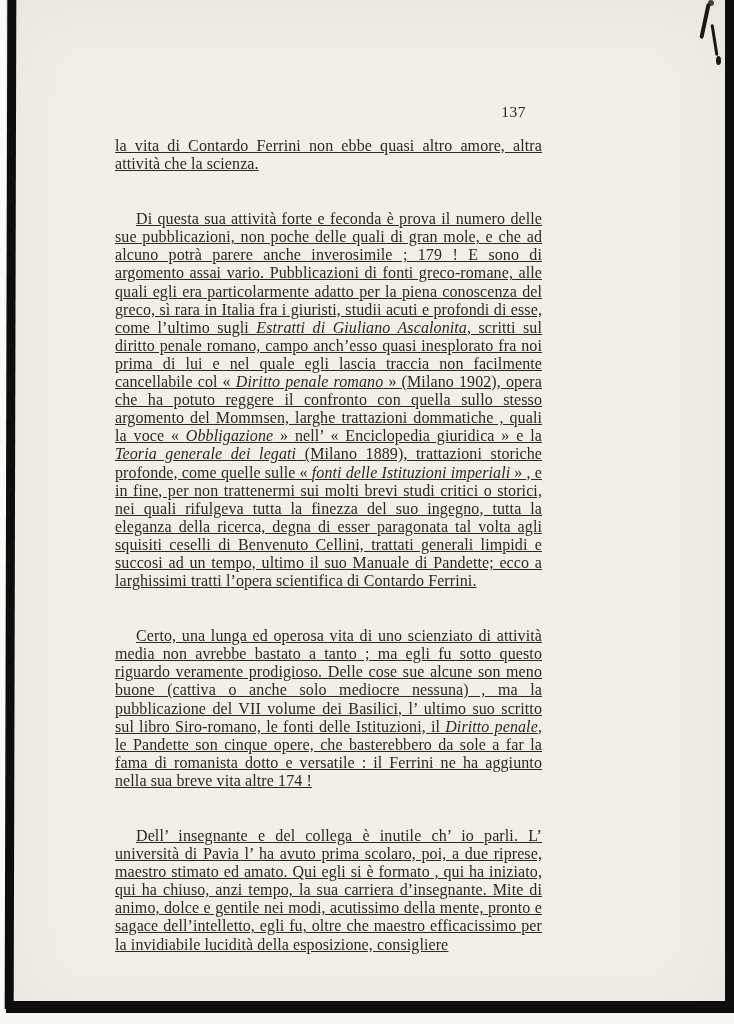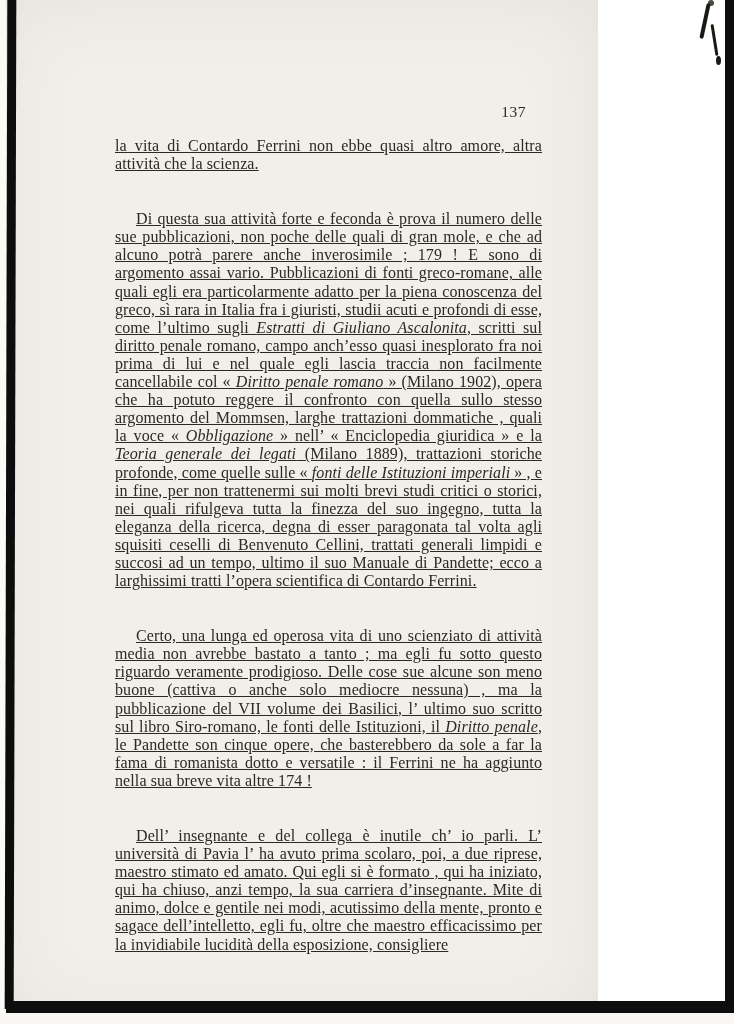--- a/index.html
+++ b/index.html
@@ -9,21 +9,21 @@
   }
   * { margin: 0; padding: 0; box-sizing: border-box; }
   html, body {
     width: 734px; height: 1024px;
     background: #ffffff;
     overflow: hidden;
     font-family: "Liberation Serif", "DejaVu Serif", serif;
   }
   .scan {
     position: relative;
-    width: 598px; height: 1024px;
+    width: 734px; height: 1024px;
     background: var(--paper);
     box-shadow: inset 0 0 80px rgba(90,80,60,0.08);
   }
   
   .left-bar {
     position: absolute; left: 6px; top: 0;
     width: 9px; height: 1009px;
     background: var(--edge);
     transform: rotate(0.15deg);
   }

